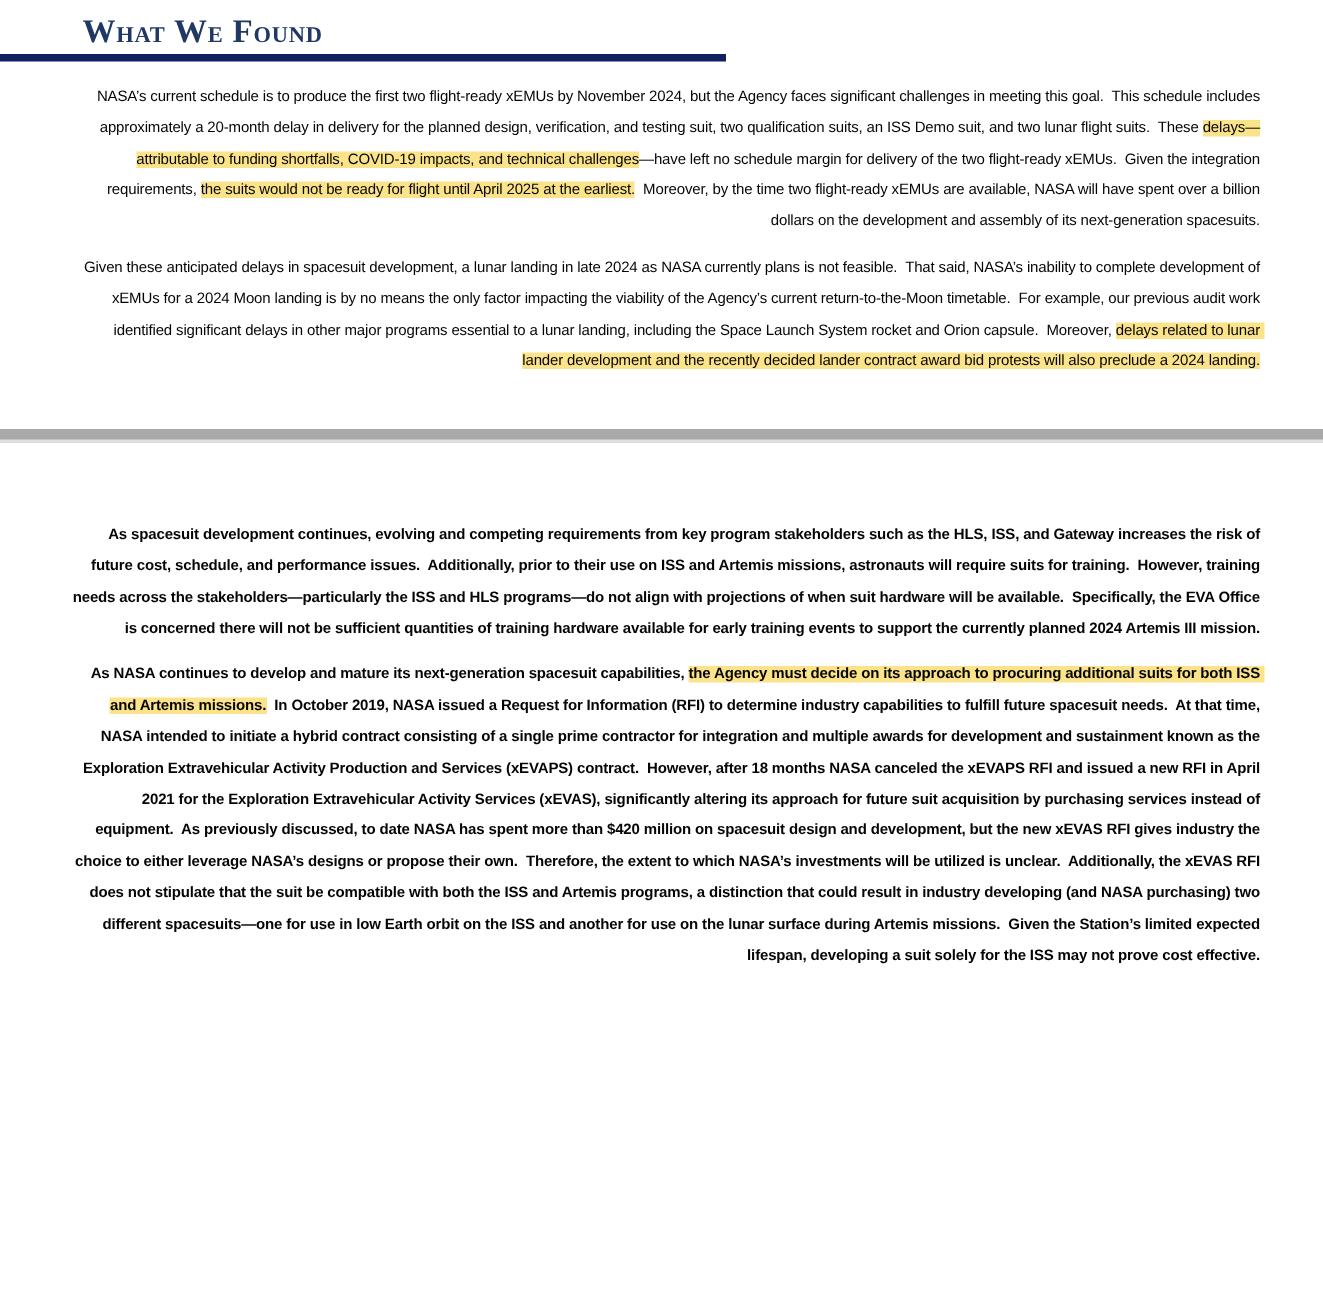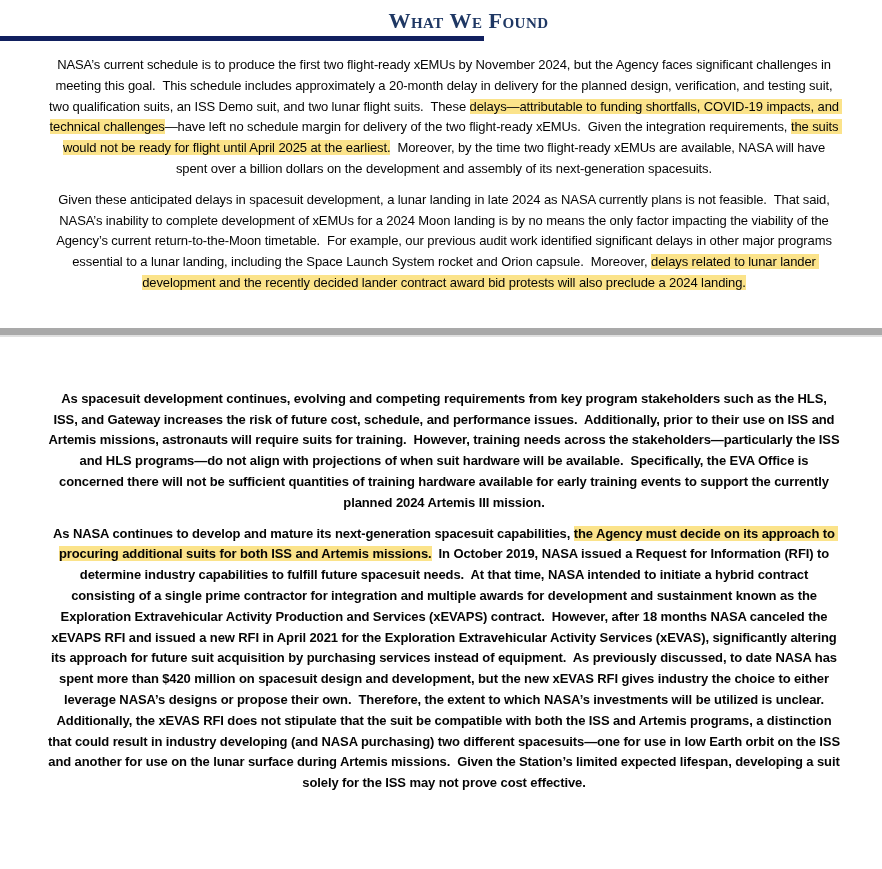--- a/index.html
+++ b/index.html
@@ -14,42 +14,41 @@
   }
   .heading {
     margin: 8px 0 0 55px;
     font-family: "Liberation Serif", serif;
     font-variant: small-caps;
     font-weight: bold;
     font-size: 22px;
     line-height: 26px;
     letter-spacing: 0.5px;
     color: #1f3864;
-    text-align: center;
   }
   .heading-rule {
     width: 484px;
     height: 5px;
     background: #11205f;
     margin-top: 2px;
   }
   .content {
     margin-left: 48px;
     width: 792px;
   }
   .content-1 { margin-top: 14px; }
   .content-2 { margin-top: 52px; font-weight: bold; }
   .body-para {
     margin: 0 0 10px 0;
-    font-size: 13px;
+    font-size: 10px;
     line-height: 20.8px;
     letter-spacing: -0.1px;
     color: #050505;
     white-space: pre-wrap;
-    text-align: center;
+    text-align: right;
   }
   .hl {
     background: var(--hl-color, #fbe38a);
     box-decoration-break: clone;
     -webkit-box-decoration-break: clone;
   }
   .page-divider {
     width: 882px;
     height: 9px;
     background: #a9a9a9;

